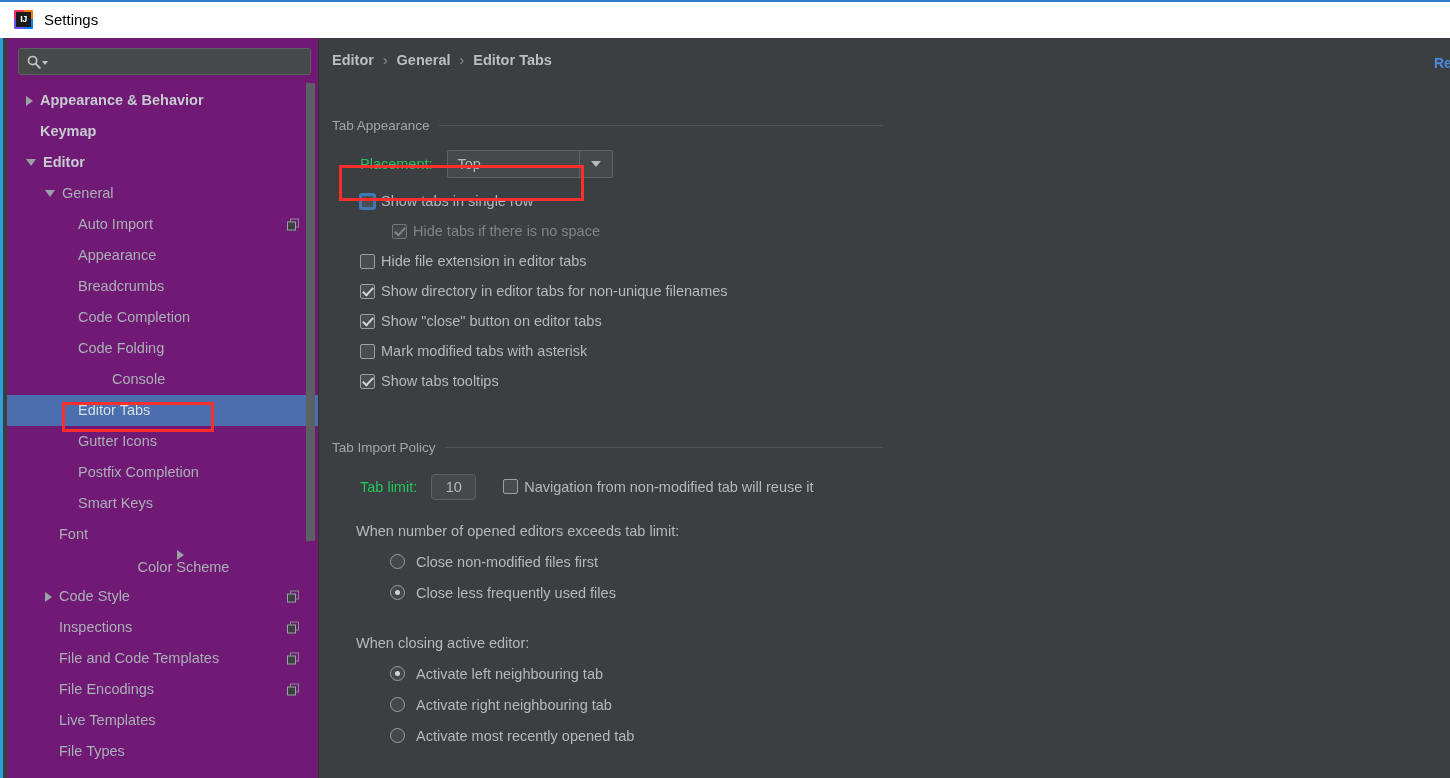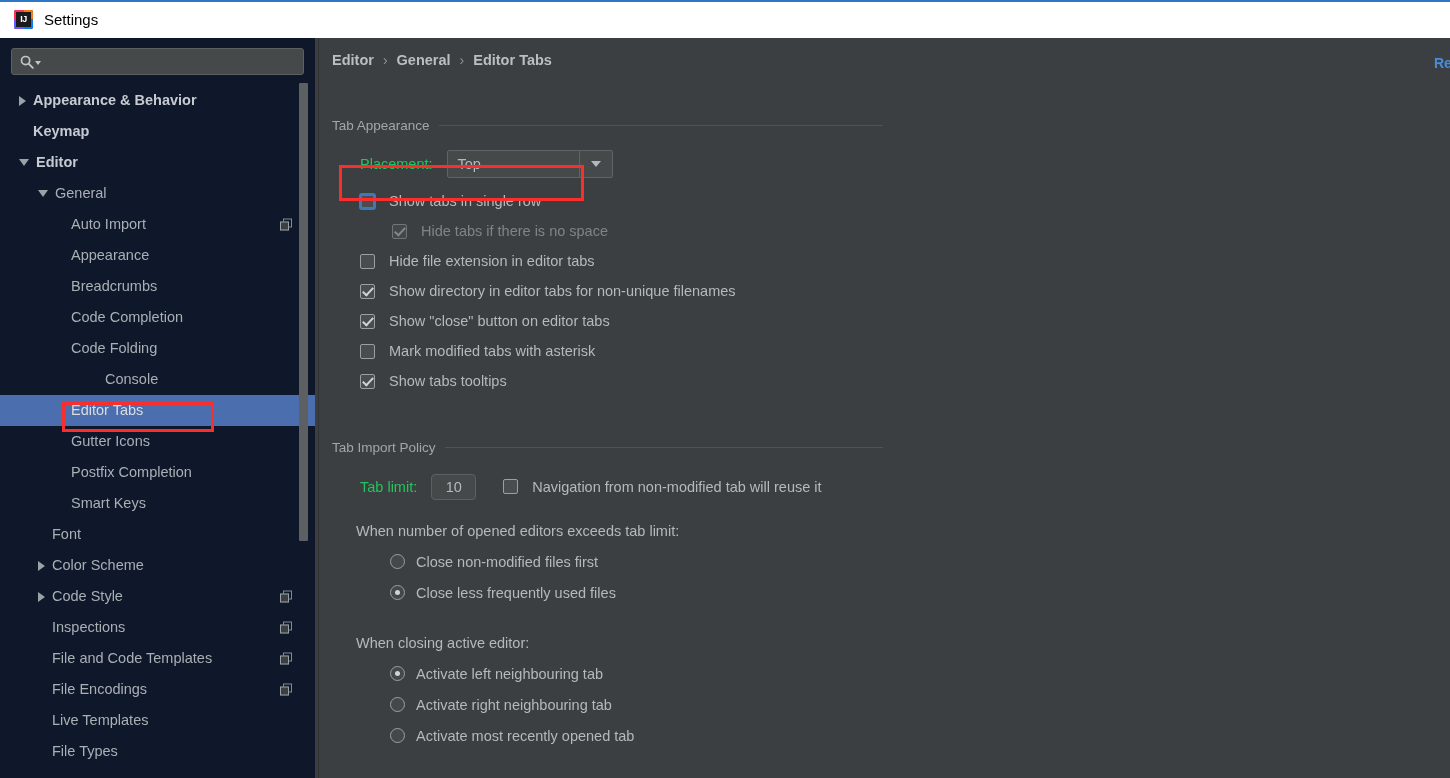--- a/index.html
+++ b/index.html
@@ -75,24 +75,24 @@
     position: absolute;
     left: 0; top: 38px;
     width: 3px;
     height: 740px;
     background: #2d9fd9;
   }
 
   
   .sidebar {
     position: absolute;
-    left: 0; top: 38px;
+    left: 7px; top: 38px;
     width: 315px;
     height: 740px;
-    background: #0f172a;
+    background: #701a75;
     overflow: hidden;
   }
   .search-wrap {
     position: absolute;
     left: 11px; top: 10px;
     width: 293px;
     height: 27px;
     box-sizing: border-box;
     background: #45494a;
     border: 1px solid #5e6060;
@@ -332,21 +332,21 @@
     border: solid #cfd3d6;
     border-width: 0 2px 2px 0;
     transform: rotate(43deg);
   }
   .cbox.disabled {
     border-color: #6f7477;
     background: #44474a;
   }
   .cbox.disabled.checked::after { border-color: #80868a; }
   .cb-label {
-    margin-left: 14px;
+    margin-left: 6px;
     font-size: 14.5px;
     color: #b4b9be;
     font-family: "Liberation Sans", sans-serif;
     white-space: nowrap;
   }
   .cb-label.disabled { color: #7e8488; }
 
   
   .rbrow {
     display: flex;
@@ -498,21 +498,21 @@
           <span class="tree-label">Postfix Completion</span>
         </div>
         <div class="tree-row" style="padding-left: 57px;">
           <span class="arrow none"></span>
           <span class="tree-label">Smart Keys</span>
         </div>
         <div class="tree-row" style="padding-left: 38px;">
           <span class="arrow none"></span>
           <span class="tree-label">Font</span>
         </div>
-        <div class="tree-row" style="padding-left: 38px;">
+        <div class="tree-row" style="padding-left: 38px; flex-direction: column;">
           <span class="arrow right"></span>
           <span class="tree-label">Color Scheme</span>
         </div>
         <div class="tree-row" style="padding-left: 38px;">
           <span class="arrow right"></span>
           <span class="tree-label">Code Style</span>
           <span class="copy-icon">
             <span class="back"></span>
             <span class="front"></span>
           </span>

